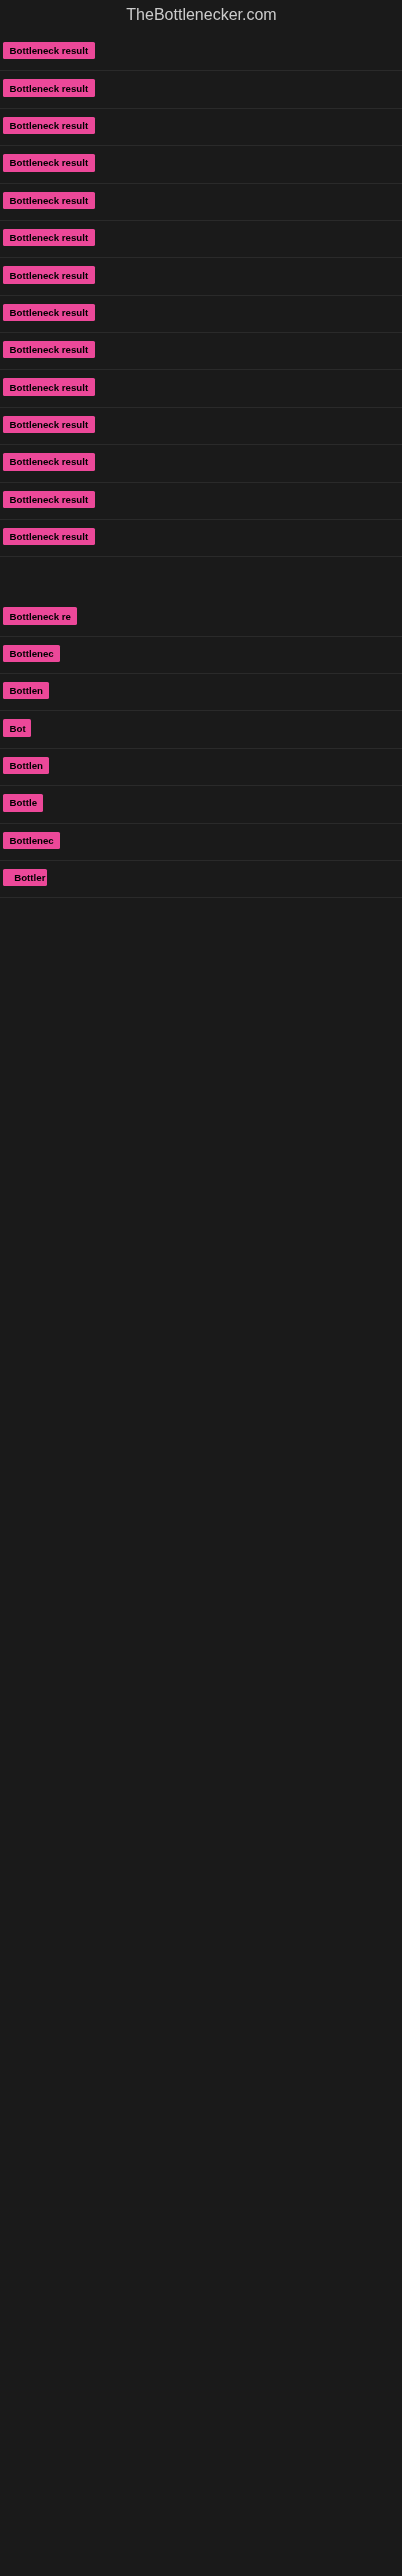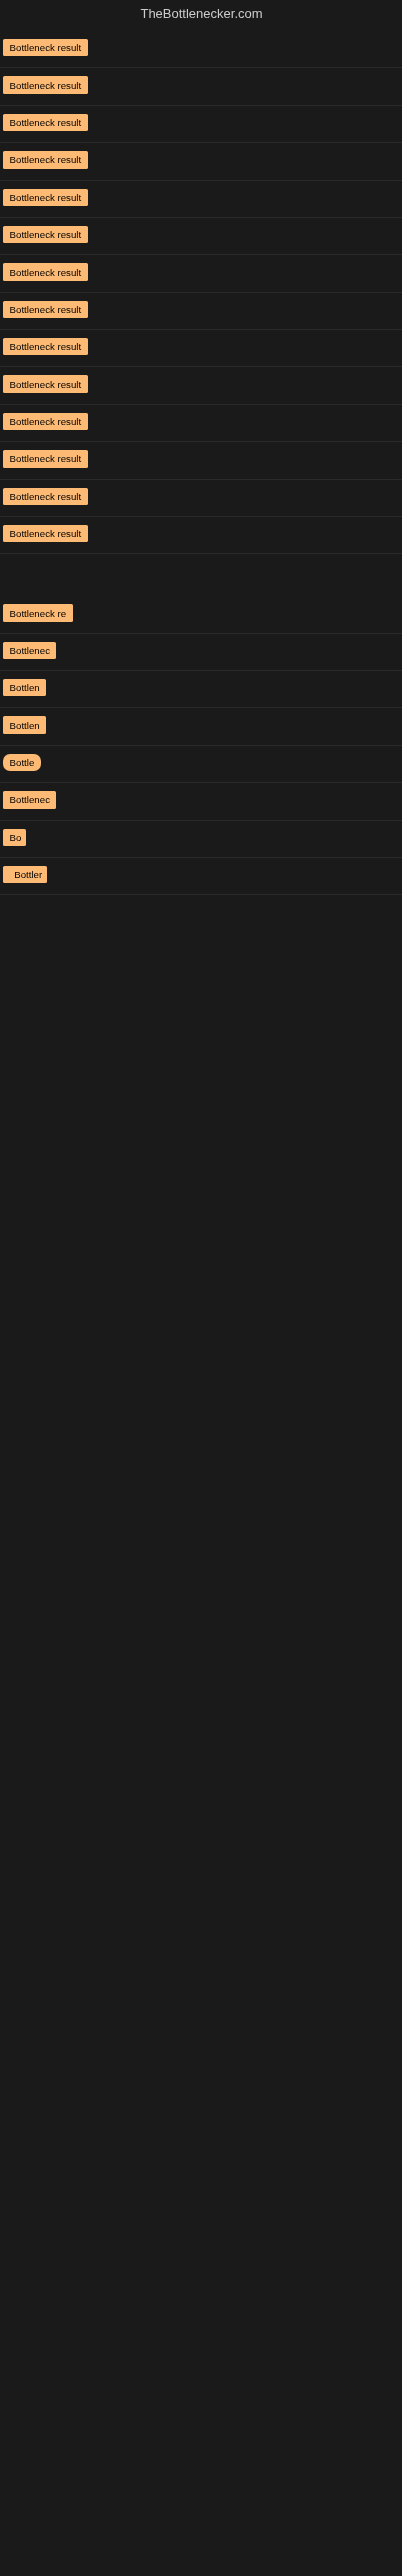--- a/index.html
+++ b/index.html
@@ -13,30 +13,30 @@
       font-family: Arial, sans-serif;
       width: 403px;
       min-height: 2576px;
       position: relative;
     }
 
     .site-header {
       text-align: center;
       padding: 6.4px 0 9.7px 0;
       color: #cccccc;
-      font-size: 13px;
+      font-size: 16px;
       font-weight: normal;
     }
 
     .bottleneck-badge {
       display: inline-block;
-      background-color: #fdba74;
+      background-color: #ec4899;
       color: #000000;
       font-size: 9.7px;
-      font-weight: normal;
+      font-weight: bold;
       padding: 3.2px 6.4px;
       border-radius: 1.6px;
       white-space: nowrap;
       overflow: hidden;
     }
 
     .result-row {
       margin-bottom: 0;
       padding: 8px 3.2px;
       border-bottom: 0.8px solid #2a2a2a;
@@ -60,19 +60,19 @@
     <div class="result-row"><div class="bottleneck-badge" style="max-width: 105px;">Bottleneck result</div></div>
     <div class="result-row"><div class="bottleneck-badge" style="max-width: 105px;">Bottleneck result</div></div>
     <div class="result-row"><div class="bottleneck-badge" style="max-width: 105px;">Bottleneck result</div></div>
     <div class="result-row"><div class="bottleneck-badge" style="max-width: 105px;">Bottleneck result</div></div>
     <div class="result-row"><div class="bottleneck-badge" style="max-width: 105px;">Bottleneck result</div></div>
     <div class="result-row"><div class="bottleneck-badge" style="max-width: 105px;">Bottleneck result</div></div>
     <div class="result-row"><div class="bottleneck-badge" style="max-width: 105px;">Bottleneck result</div></div>
     <div class="result-row"><div class="bottleneck-badge" style="max-width: 81px; margin-top: 42px;">Bottleneck re</div></div>
     <div class="result-row"><div class="bottleneck-badge" style="max-width: 60px;">Bottlenec</div></div>
     <div class="result-row"><div class="bottleneck-badge" style="max-width: 48px;">Bottlen</div></div>
+    <div class="result-row"><div class="bottleneck-badge" style="max-width: 28px;">Bot</div></div>
     <div class="result-row"><div class="bottleneck-badge" style="max-width: 48px;">Bottlen</div></div>
-    <div class="result-row"><div class="bottleneck-badge" style="max-width: 42px; border-radius: 7px;">Bottle</div></div>
+    <div class="result-row"><div class="bottleneck-badge" style="max-width: 42px;">Bottle</div></div>
     <div class="result-row"><div class="bottleneck-badge" style="max-width: 58px;">Bottlenec</div></div>
-    <div class="result-row"><div class="bottleneck-badge" style="max-width: 22.5px;">Bo</div></div>
     <div class="result-row"><div class="bottleneck-badge" style="max-width: 44px; padding-left: 11px;">Bottler</div></div>
   </div>
 
 
 </body></html>

